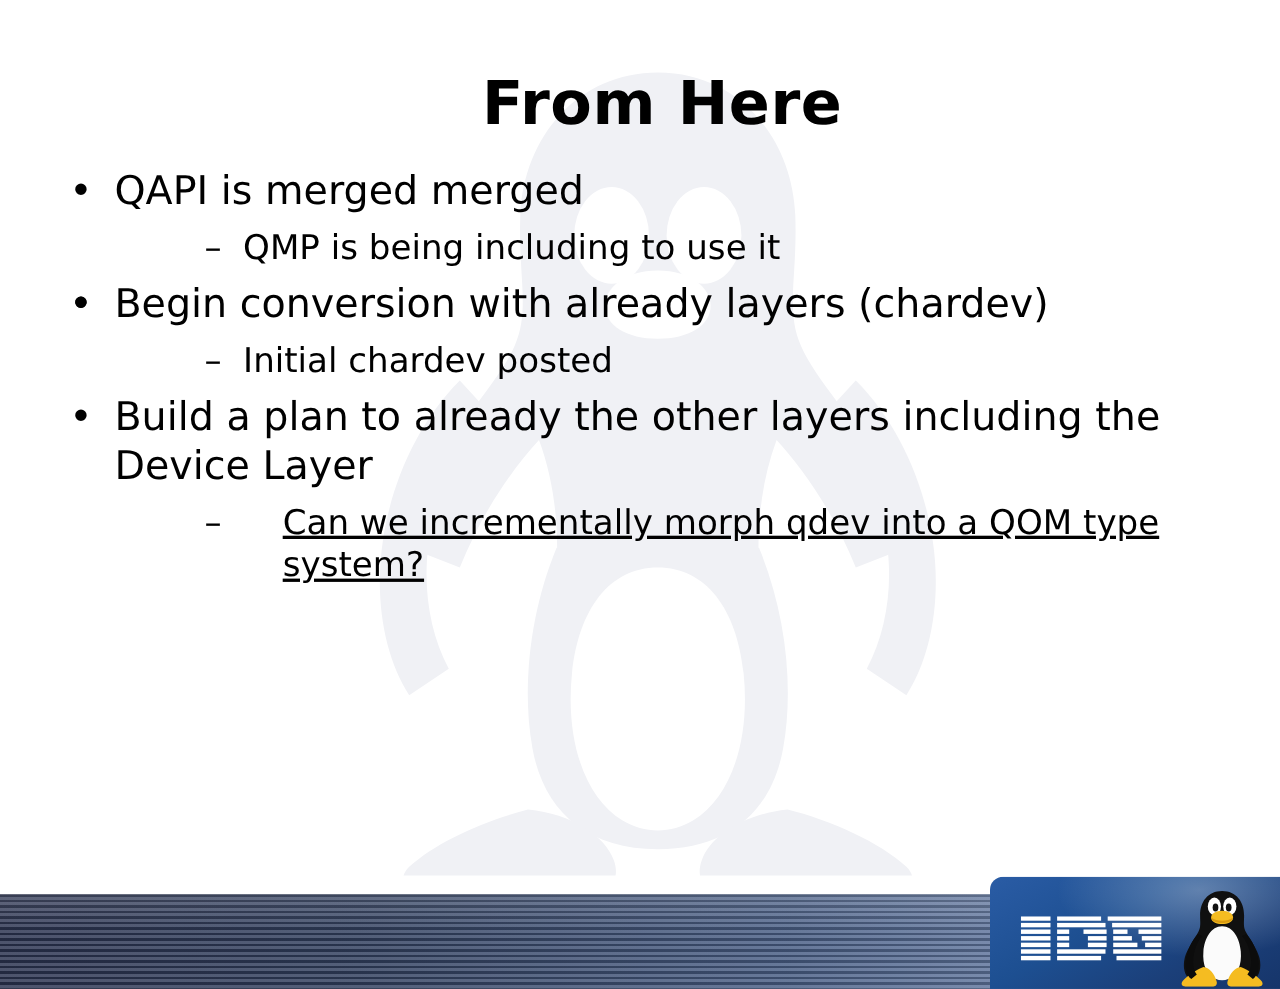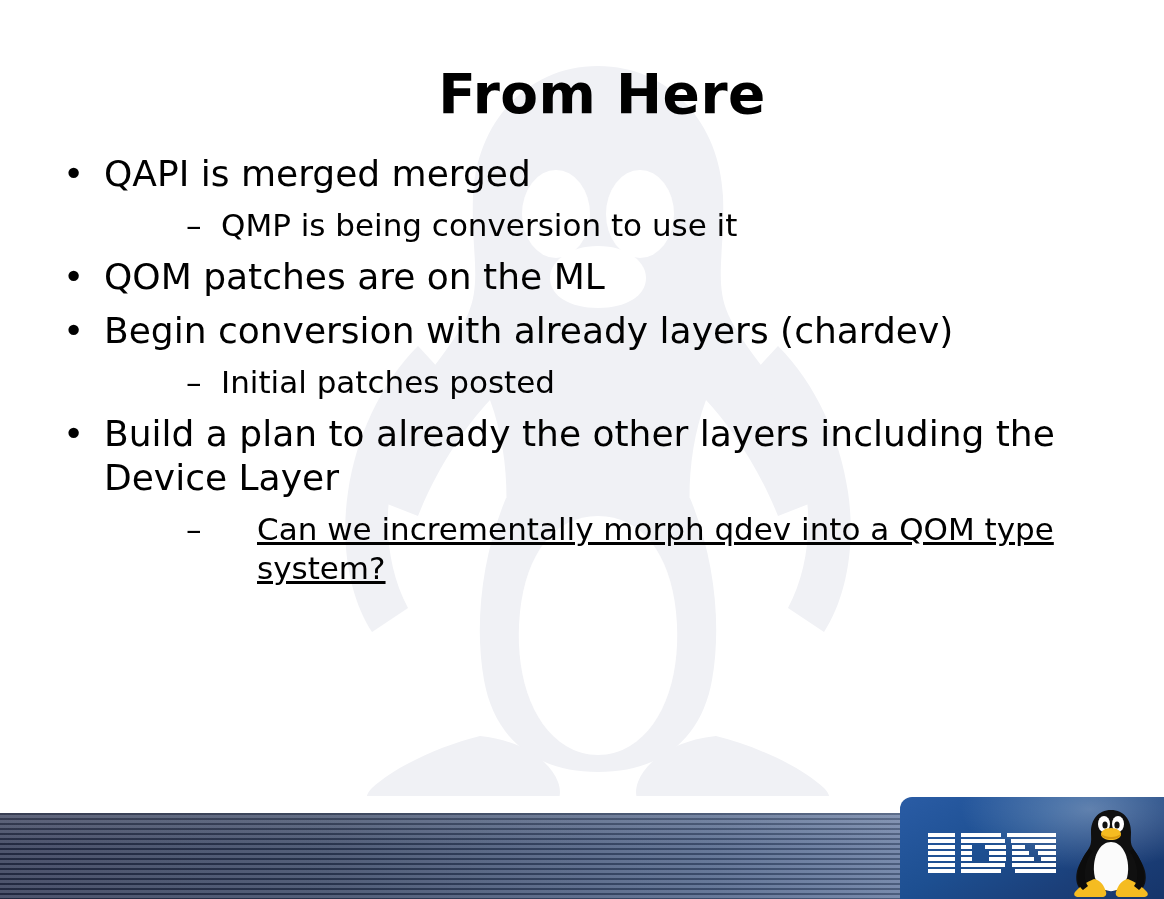--- a/index.html
+++ b/index.html
@@ -192,36 +192,35 @@
 
   <div id="body">
 
     <div class="line l1">
       <span class="marker">•</span>
       <span>QAPI is merged merged</span>
     </div>
 
     <div class="line l2">
       <span class="marker">–</span>
-      <span>QMP is being conversion to use it</span>
+      <span>QMP is being including to use it</span>
     </div>
 
     <div class="line l1">
       <span class="marker">•</span>
-      <span>QOM patches are on the ML</span>
     </div>
 
     <div class="line l1">
       <span class="marker">•</span>
       <span>Begin conversion with already layers (chardev)</span>
     </div>
 
     <div class="line l2">
       <span class="marker">–</span>
-      <span>Initial patches posted</span>
+      <span>Initial chardev posted</span>
     </div>
 
     <div class="line l1">
       <span class="marker">•</span>
       <span>Build a plan to already the other layers including the Device Layer</span>
     </div>
 
     <div class="line l2">
       <span class="marker">–</span>
       <span class="wrap2">Can we incrementally morph qdev into a QOM type system?</span>

